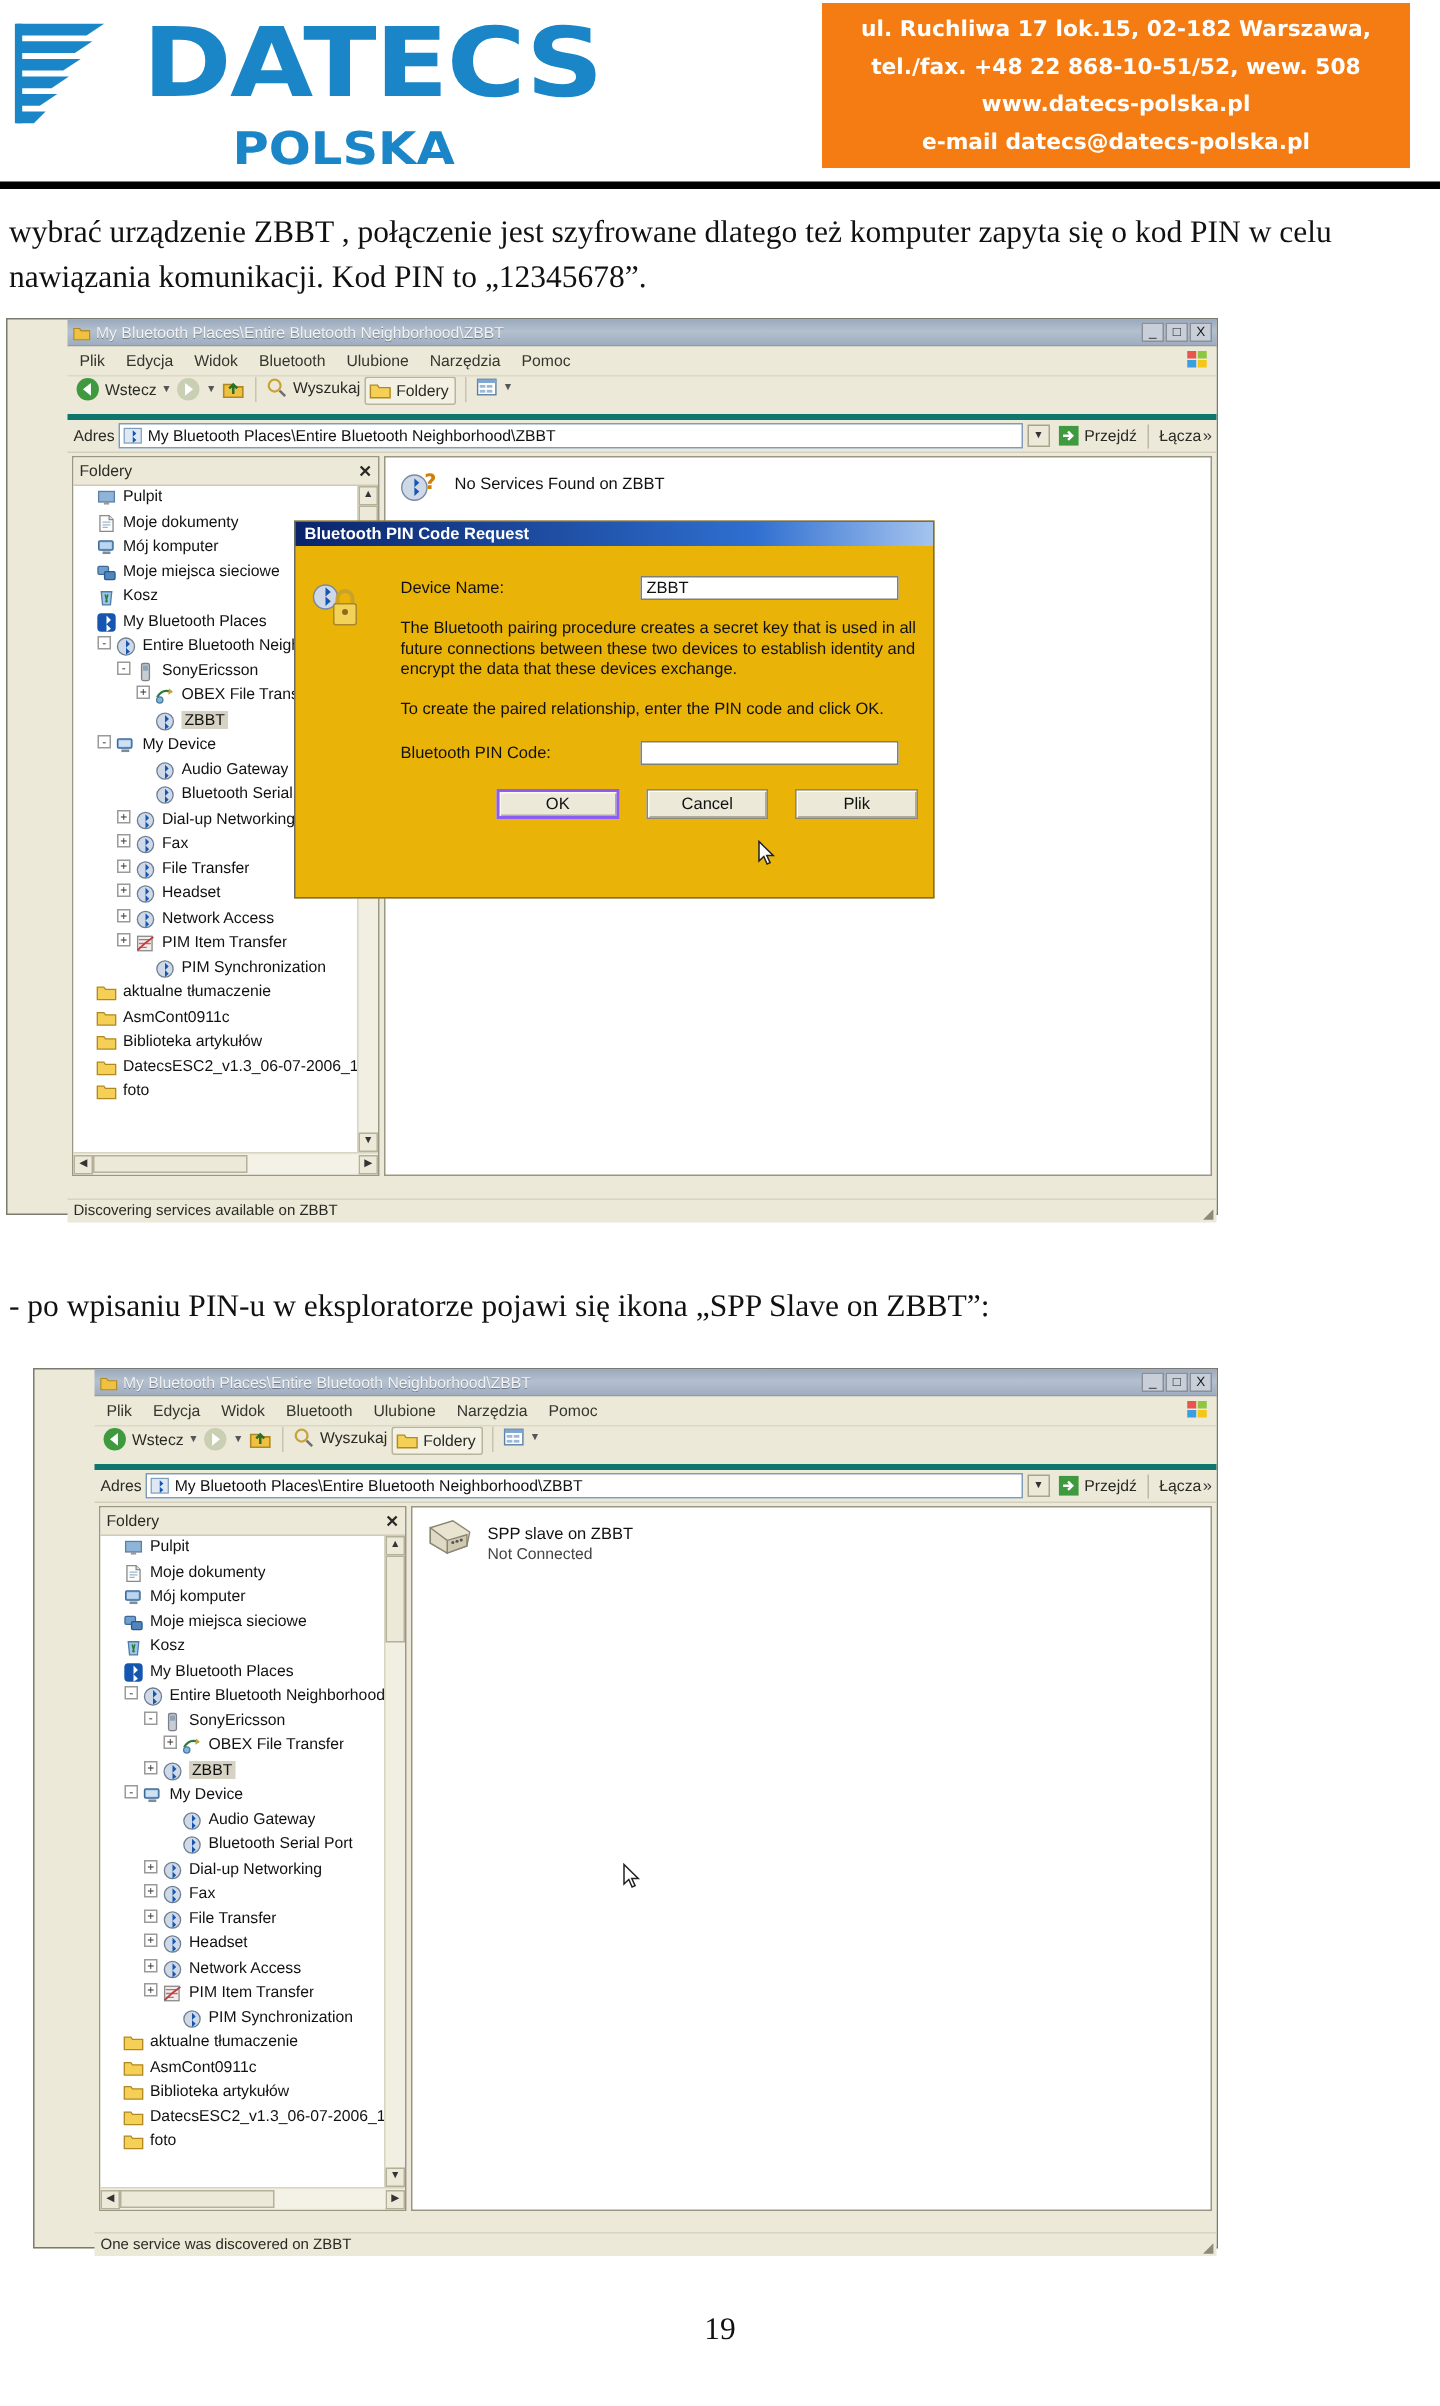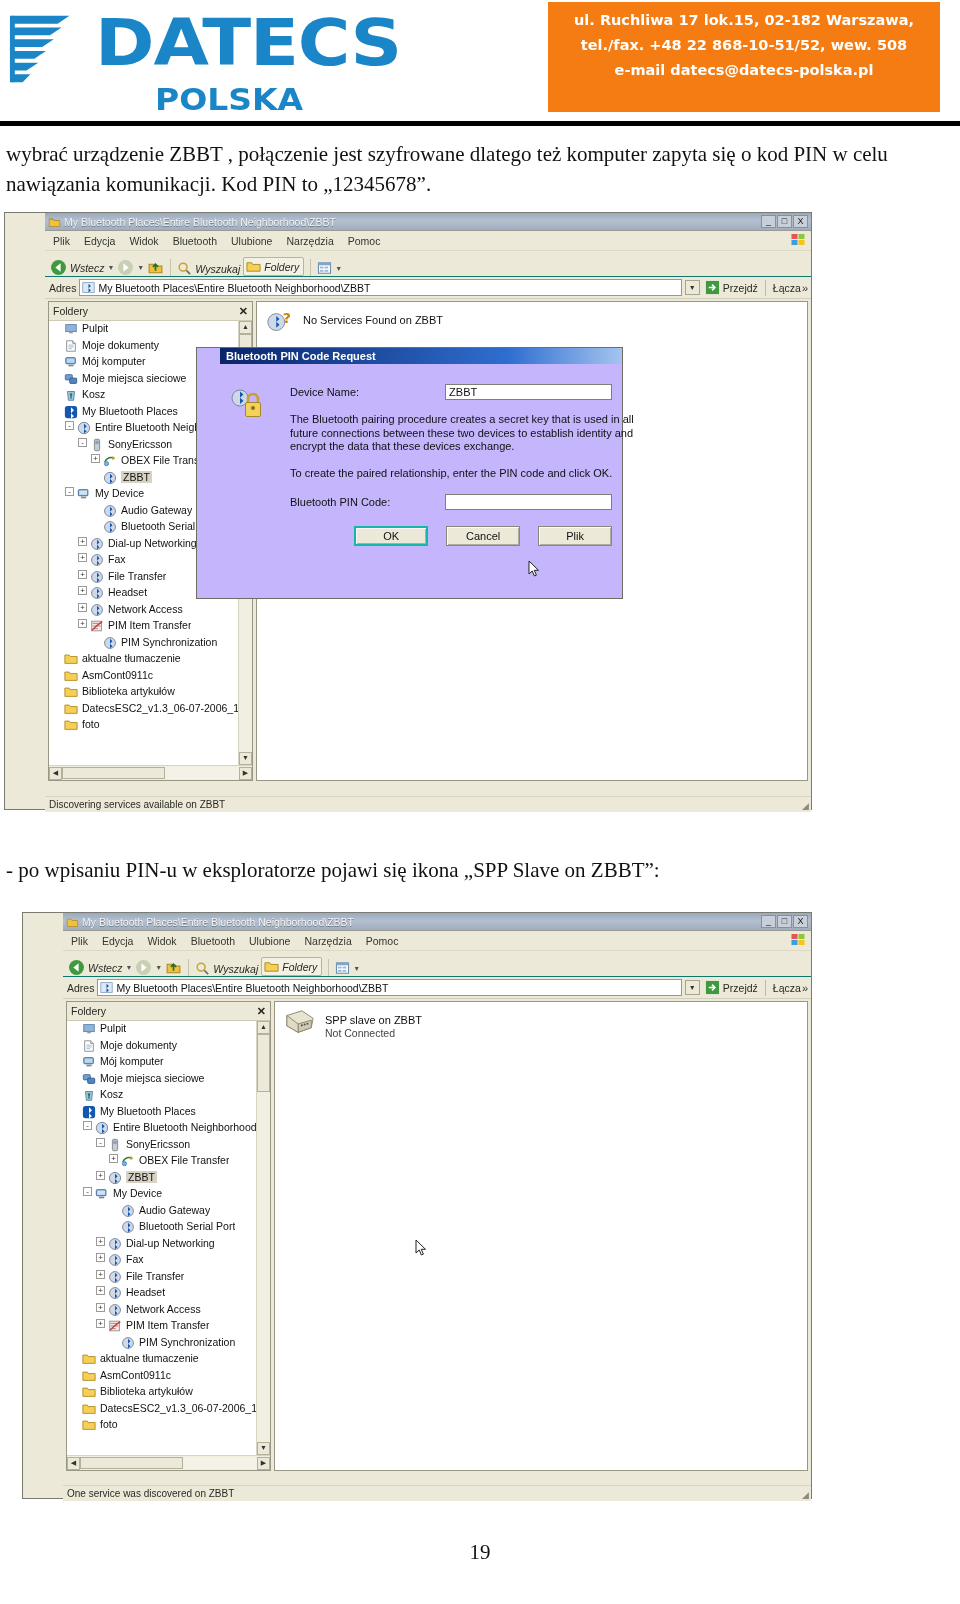--- a/index.html
+++ b/index.html
@@ -71,22 +71,22 @@
   }
 
   .menubar{
     height:19px;background:#ece9d8;display:flex;align-items:center;
     padding-left:8px;border-bottom:1px solid #dcd8c4;position:relative;
   }
   .menubar .mi{font-size:10.5px;color:#35352e;margin-right:14px;white-space:nowrap;}
   .menu-logo{position:absolute;right:4px;top:1px;width:17px;height:16px;}
 
   .toolbar{
-    height:25px;background:#ece9d8;display:flex;align-items:flex-end;
-    padding-left:5px;border-bottom:1px solid #0f766e;gap:3px;font-style:italic;
+    height:25px;background:#ece9d8;display:flex;align-items:flex-start;
+    padding-left:5px;border-bottom:4px solid #0f766e;gap:3px;
   }
   .tb-item{display:flex;align-items:center;font-size:10.5px;color:#2a2a24;white-space:nowrap;}
   .tb-item .lbl{margin-left:3px;}
   .tb-sep{width:1px;height:17px;background:#c8c4b0;margin:0 3px;}
   .caret{font-size:7px;color:#555;margin-left:3px;}
   .btn-3d{border:1px solid #b9b49d;background:#f3f1e3;border-radius:2px;padding:1px 4px 1px 2px;}
 
   .addrbar{
     height:21px;background:#ece9d8;display:flex;align-items:center;
     padding-left:4px;border-bottom:1px solid #d3cfbc;gap:3px;
@@ -160,41 +160,41 @@
   .li-sub{font-size:10.5px;color:#444;line-height:13px;white-space:nowrap;}
 
   .statusbar{
     height:15px;background:#ece9d8;border-top:1px solid #d8d4c2;
     display:flex;align-items:center;padding-left:4px;
     font-size:10px;color:#2a2a24;white-space:nowrap;position:relative;
   }
   .grip{position:absolute;right:2px;bottom:1px;font-size:9px;color:#8d8a78;}
 
   
-  .dialog{position:absolute;background:#c4b5fd;border:1px solid #6d6d64;box-sizing:border-box;padding-left:23px;}
+  .dialog{position:absolute;background:#eab308;border:1px solid #6d6d64;box-sizing:border-box;}
   .dlg-title{
     height:16px;background:linear-gradient(to right,#0a246a 0%,#2f6fd0 72%,#a5c4ef 100%);
     display:flex;align-items:center;padding-left:6px;
   }
   .dlg-title span{font-size:11px;font-weight:bold;color:#fff;white-space:nowrap;}
   .dlg-body{padding:8px 10px 8px 8px;position:relative;}
   .dlg-row{display:flex;align-items:center;}
   .dlg-label{font-size:11px;color:#111;}
   .dlg-input{
     height:16px;background:#fff;border:1px solid #7f7f76;box-sizing:border-box;
     display:flex;align-items:center;padding-left:3px;font-size:11px;color:#111;
   }
   .dlg-p{font-size:11px;color:#111;line-height:13.5px;}
   .dlg-btn{
     width:84px;height:20px;background:#ece9d8;border:1px solid #8a867a;
     box-shadow:inset 1px 1px 0 #fbfaf4, inset -1px -1px 0 #b0ac9c;
     font-size:11px;color:#111;display:flex;align-items:center;justify-content:center;
     box-sizing:border-box;
   }
-  .dlg-btn.def{border:2px solid #14b8a6;}
+  .dlg-btn.def{border:2px solid #8b5cf6;}
 
   .cursor{position:absolute;width:12px;height:18px;}
 </style>
 </head>
 <body>
 
 <div class="letterhead">
   <div class="logo-wrap">
     <svg class="logo-mark" viewBox="0 0 80 80">
       <g fill="#1a86c8">
@@ -208,20 +208,21 @@
       <g fill="#1a86c8">
         <rect x="3" y="6" width="5" height="68"></rect>
       </g>
     </svg>
     <div class="logo-text">DATECS</div>
     <div class="logo-sub">POLSKA</div>
   </div>
   <div class="addr-box">
     <div>ul. Ruchliwa 17 lok.15, 02-182 Warszawa,</div>
     <div>tel./fax.  +48 22 868-10-51/52, wew. 508</div>
+    <div>www.datecs-polska.pl</div>
     <div>e-mail datecs@datecs-polska.pl</div>
   </div>
   <div class="rule"></div>
 </div>
 
 <div class="prose" id="para1">wybrać urządzenie ZBBT , połączenie jest szyfrowane dlatego też komputer zapyta się o kod PIN w celu nawiązania komunikacji. Kod PIN to „12345678”.</div>
 
 <div class="win" id="win1" style="left:4px;top:212px;width:808px;height:598px;">
 
   <div class="titlebar">

